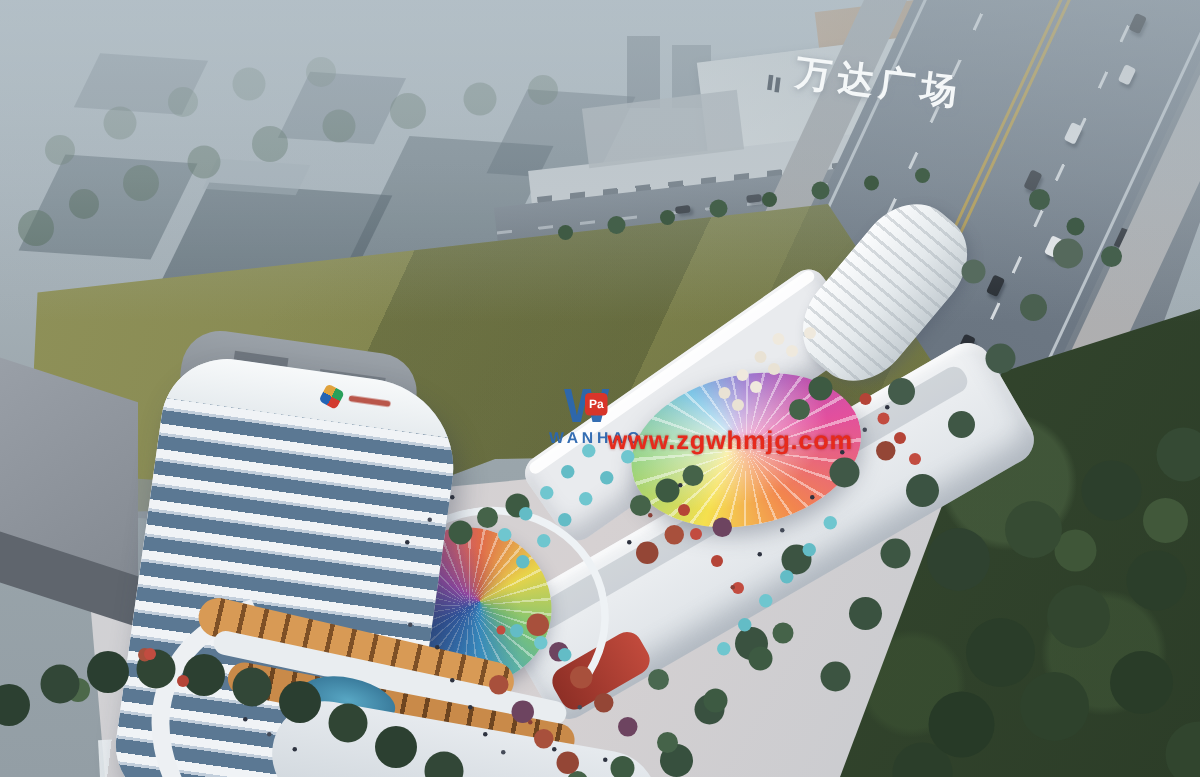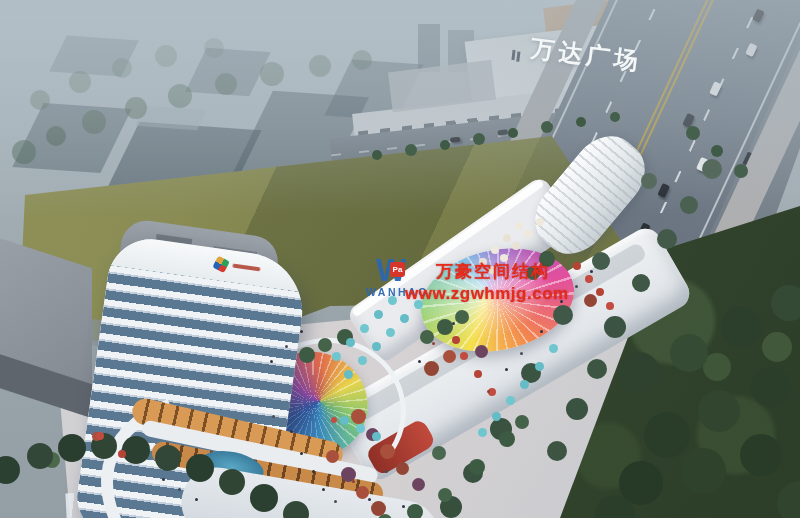--- a/index.html
+++ b/index.html
@@ -268,17 +268,16 @@
     300px 330px 0 0 #2e3340,285px 345px 0 0 #454b58,270px 360px 0 0 #2e3340,195px 498px 0 0 #2e3340,
     178px 488px 0 0 #454b58,162px 478px 0 0 #2e3340;"></div>
 
   <div class="abs" style="left:364px;top:246px;width:230px;height:70px;">
     <span class="abs wm-blue" style="left:12px;top:8px;font-size:32px;line-height:1;font-weight:900;opacity:.95;">W</span>
     <span class="abs" style="left:26px;top:16px;width:15px;height:15px;border-radius:3px;background:var(--wm-badge,#d8352a);
                  display:flex;align-items:center;justify-content:center;">
       <span style="color:#fff;font-size:8px;font-weight:bold;">Pa</span>
     </span>
     <span class="abs wm-blue" style="left:2px;top:40px;font-size:10.5px;letter-spacing:2.5px;opacity:.95;">WANHAO</span>
-    <span class="abs wm-red" style="left:72px;top:14px;font-size:17px;letter-spacing:2px;">万豪空间结构</span>
     <span class="abs wm-red" style="left:41px;top:38px;font-size:17px;letter-spacing:.5px;">www.zgwhmjg.com</span>
   </div>
 
 </div>
 
 </body></html>

